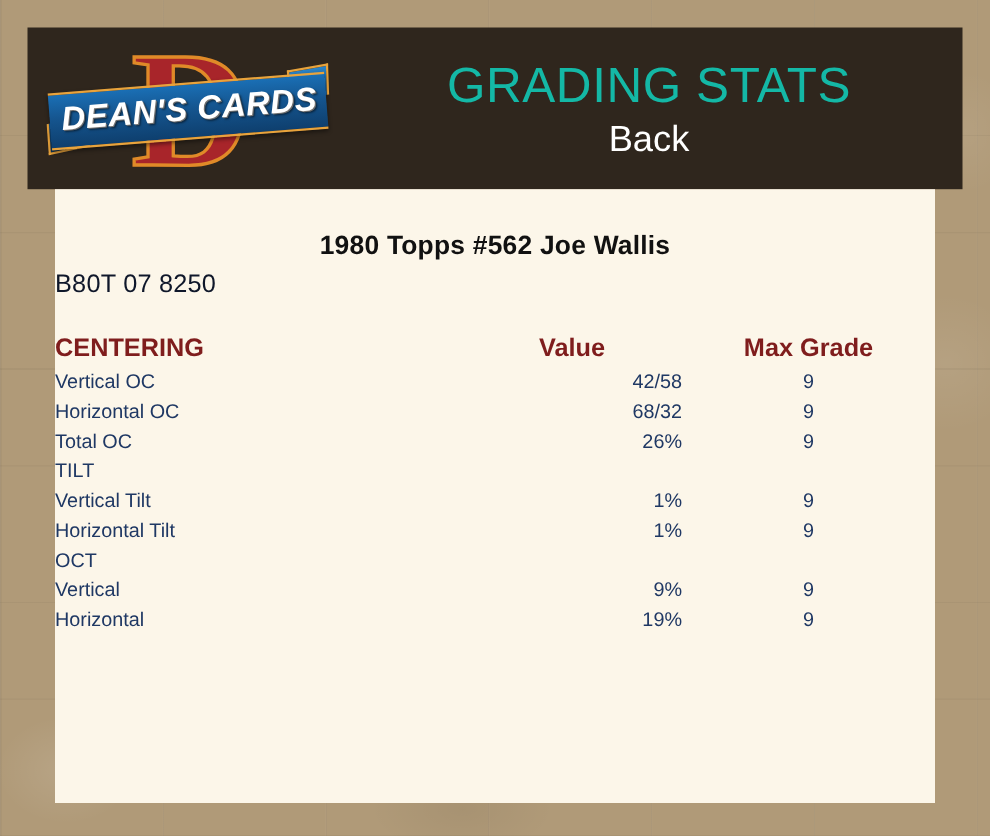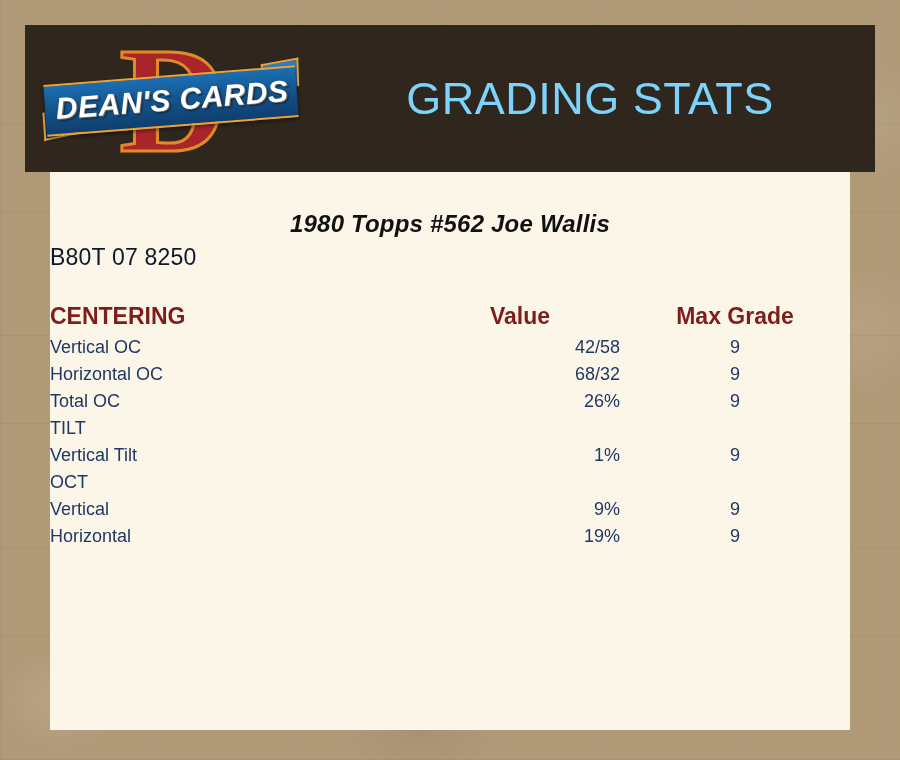--- a/index.html
+++ b/index.html
@@ -139,21 +139,21 @@
     left: 280px;
     top: 0;
     width: 570px;
     height: 147px;
     display: flex;
     flex-direction: column;
     align-items: center;
     justify-content: center;
   }
   #stats-title {
-    color: #7dd3fc;
+    color: #14b8a6;
     font-size: 45px;
     line-height: 52px;
     font-weight: normal;
     letter-spacing: 0.5px;
     white-space: nowrap;
   }
   #stats-subtitle {
     color: #ffffff;
     font-size: 33px;
     line-height: 40px;
@@ -171,21 +171,20 @@
     background: #fcf6e9;
   }
 
   #card-title {
     margin: 38px 0 0 0;
     text-align: center;
     font-size: 24px;
     font-weight: bold;
     color: #111111;
     letter-spacing: 0.2px;
-    font-style: italic;
   }
   #card-code {
     margin: 6px 0 0 0;
     text-align: left;
     font-size: 23px;
     font-weight: normal;
     color: #0f172a;
     letter-spacing: 0.2px;
   }
 
@@ -237,20 +236,21 @@
   <div id="logo">
     <div class="logo-d">D</div>
     <div class="banner-tail-l"></div>
     <div class="banner-tail-r"></div>
     <div class="logo-banner"></div>
     <div class="logo-text">DEAN'S CARDS</div>
   </div>
 
   <div id="header-titles">
     <div id="stats-title">GRADING STATS</div>
+    <div id="stats-subtitle">Back</div>
   </div>
 
 </div>
 
 <div id="panel">
 
   <div id="card-title">1980 Topps #562 Joe Wallis</div>
   <div id="card-code">B80T 07 8250</div>
 
   <table id="stats-table">
@@ -285,20 +285,25 @@
         <tr class="section-row">
           <td class="t-section">TILT</td>
           <td></td>
           <td></td>
         </tr>
         <tr>
           <td class="t-label">Vertical Tilt</td>
           <td class="t-value">1%</td>
           <td class="t-grade">9</td>
         </tr>
+        <tr>
+          <td class="t-label">Horizontal Tilt</td>
+          <td class="t-value">1%</td>
+          <td class="t-grade">9</td>
+        </tr>
         <tr class="section-row">
           <td class="t-section">OCT</td>
           <td></td>
           <td></td>
         </tr>
         <tr>
           <td class="t-label">Vertical</td>
           <td class="t-value">9%</td>
           <td class="t-grade">9</td>
         </tr>

